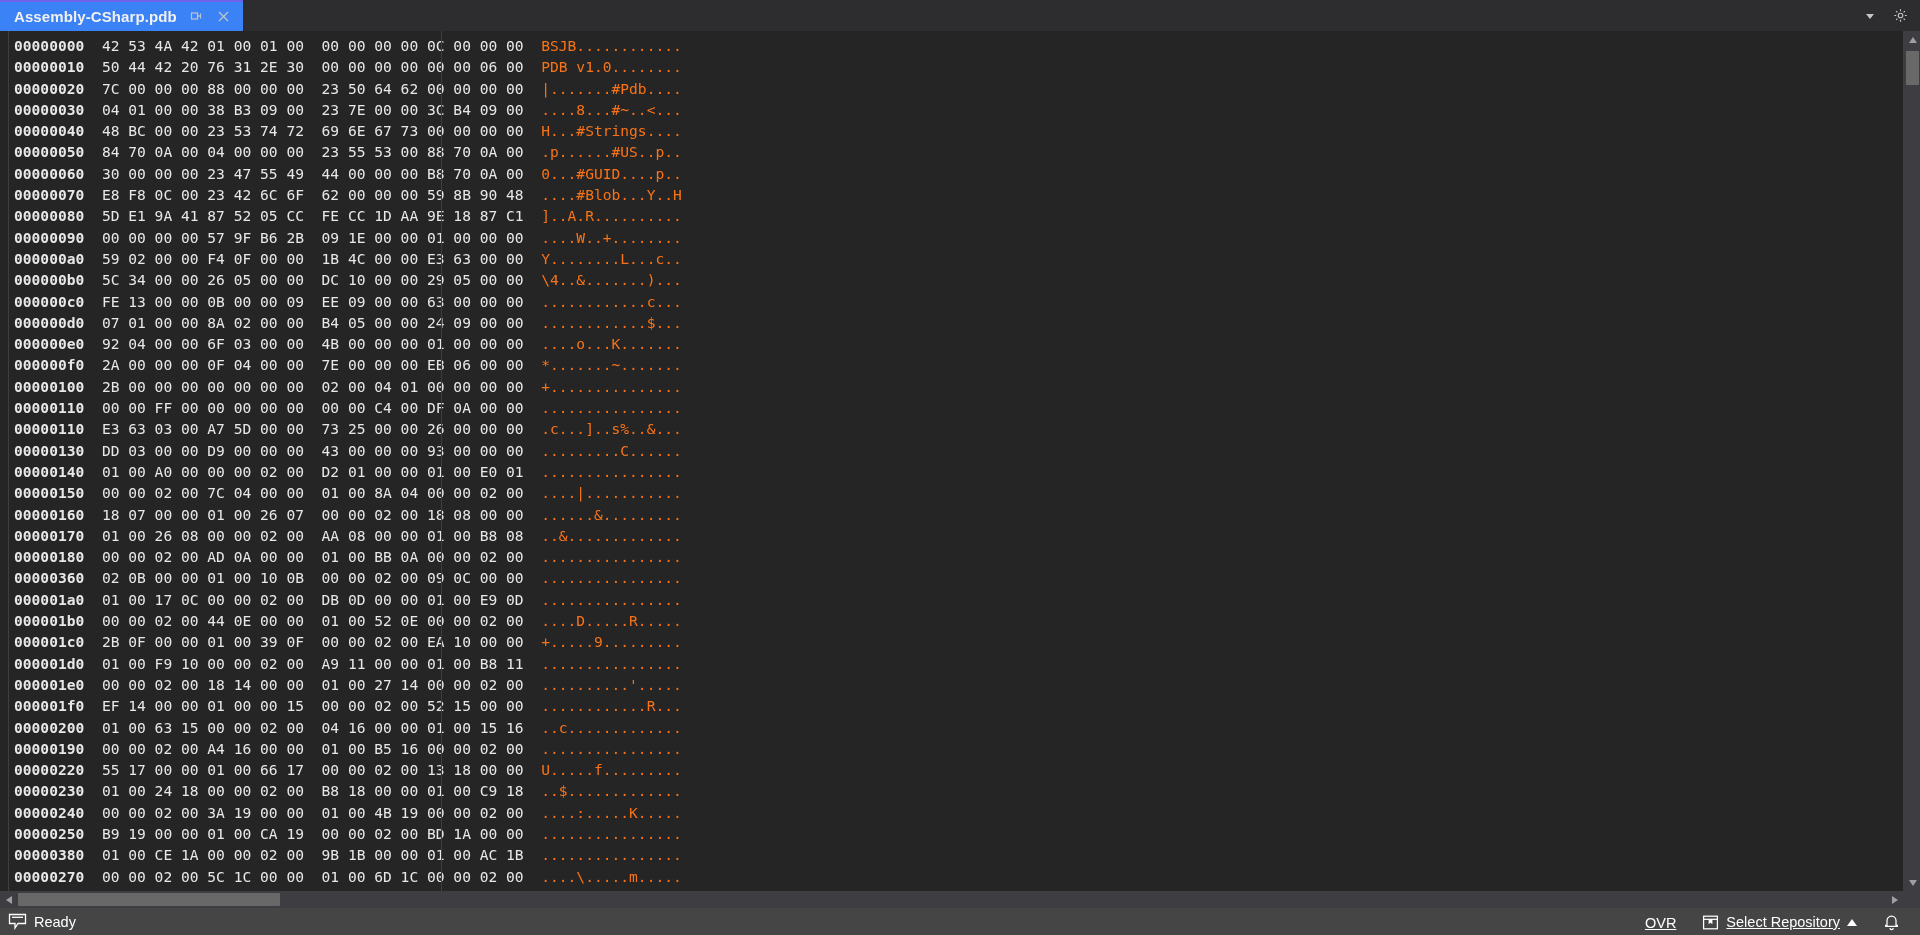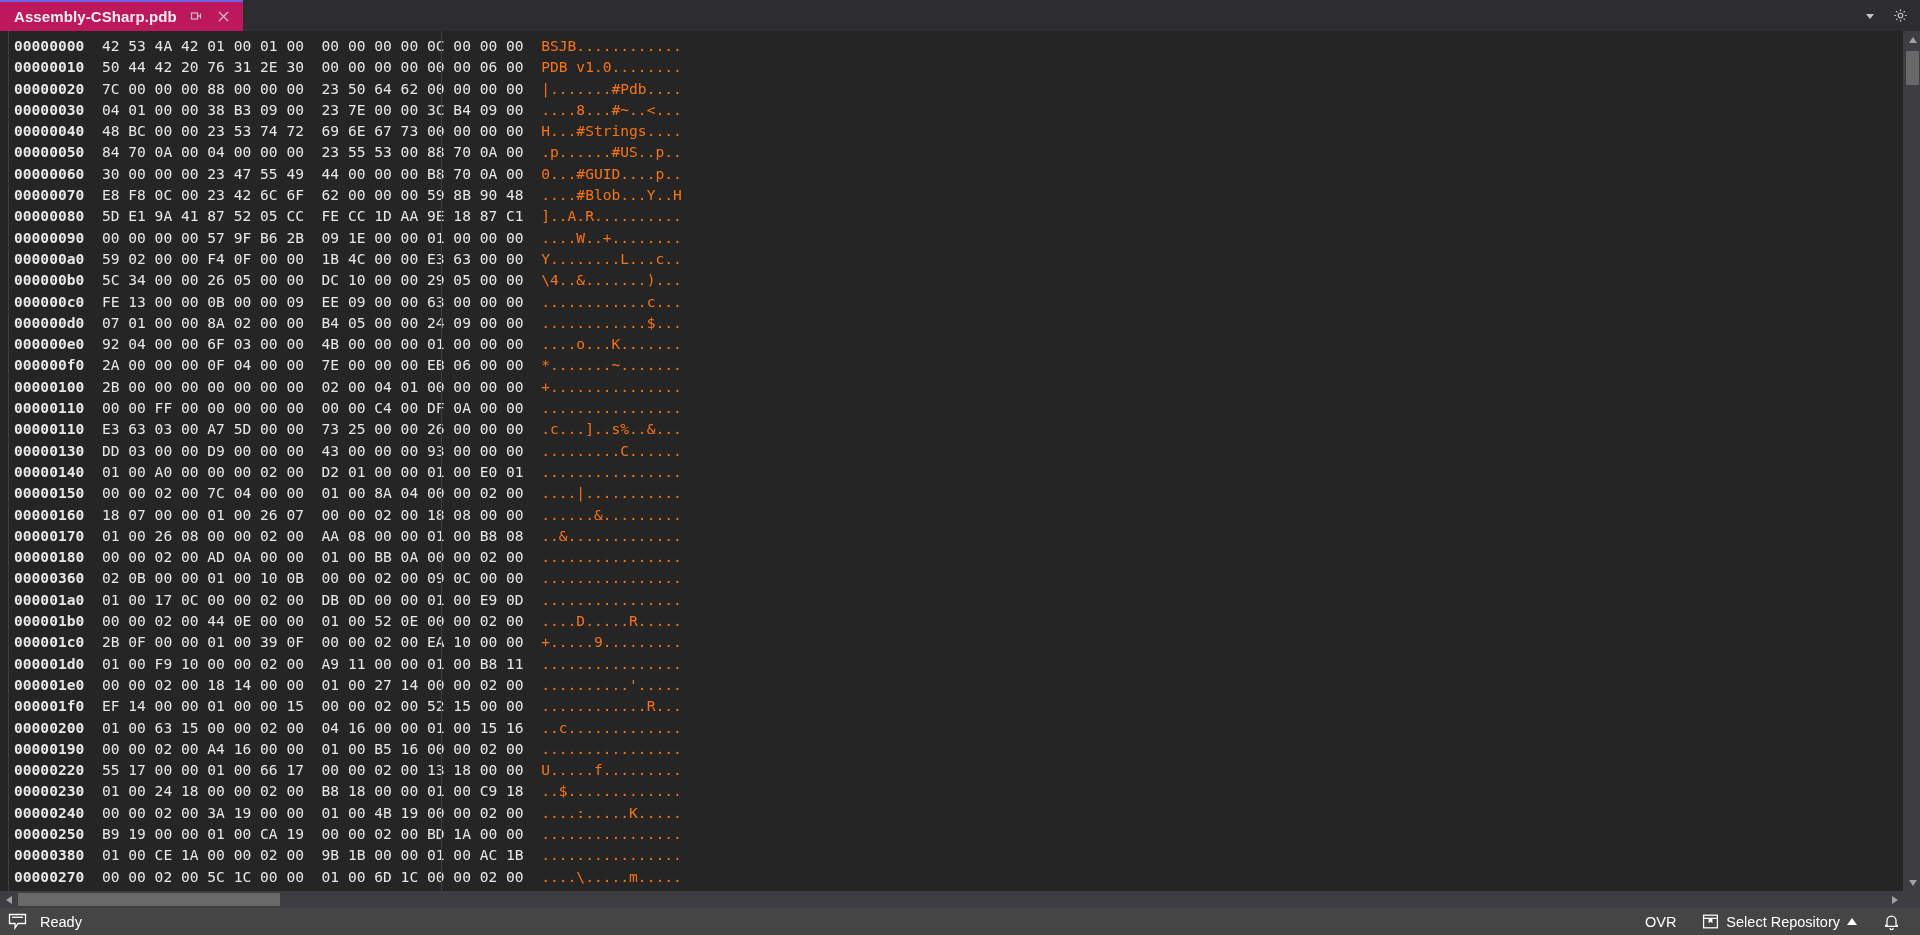--- a/index.html
+++ b/index.html
@@ -20,21 +20,21 @@
     height: 31px;
     background: #2d2d30;
     display: flex;
     align-items: stretch;
     position: relative;
     flex: 0 0 31px;
   }
   .tab {
     display: flex;
     align-items: center;
-    background: #be185d;
+    background: #3b82f6;
     border-top: 2px solid #7160e8;
     padding: 0 10px 0 14px;
     height: 31px;
     gap: 10px;
     position: relative;
   }
   .tab-title {
     color: #f1f1f1;
     font-size: 15px;
     font-weight: bold;
@@ -154,22 +154,22 @@
   .statusbar {
     flex: 0 0 27px;
     height: 27px;
     background: #454545;
     display: flex;
     align-items: center;
     color: #ffffff;
     font-size: 14.5px;
     padding: 0 6px 0 8px;
   }
-  .sb-left { display: flex; align-items: center; gap: 13px; }
-  .sb-right { margin-left: auto; display: flex; align-items: center; gap: 26px; padding-right: 14px; }
+  .sb-left { display: flex; align-items: center; gap: 7px; }
+  .sb-right { margin-left: auto; display: flex; align-items: flex-end; gap: 26px; padding-right: 14px; text-decoration: underline; }
   .sb-item { display: flex; align-items: center; gap: 7px; white-space: nowrap; }
   .sb-icon { display: flex; align-items: center; justify-content: center; }
 </style>
 </head>
 <body>
 
 <div id="app">
 
   <div class="tabstrip">
     <div class="tab">

